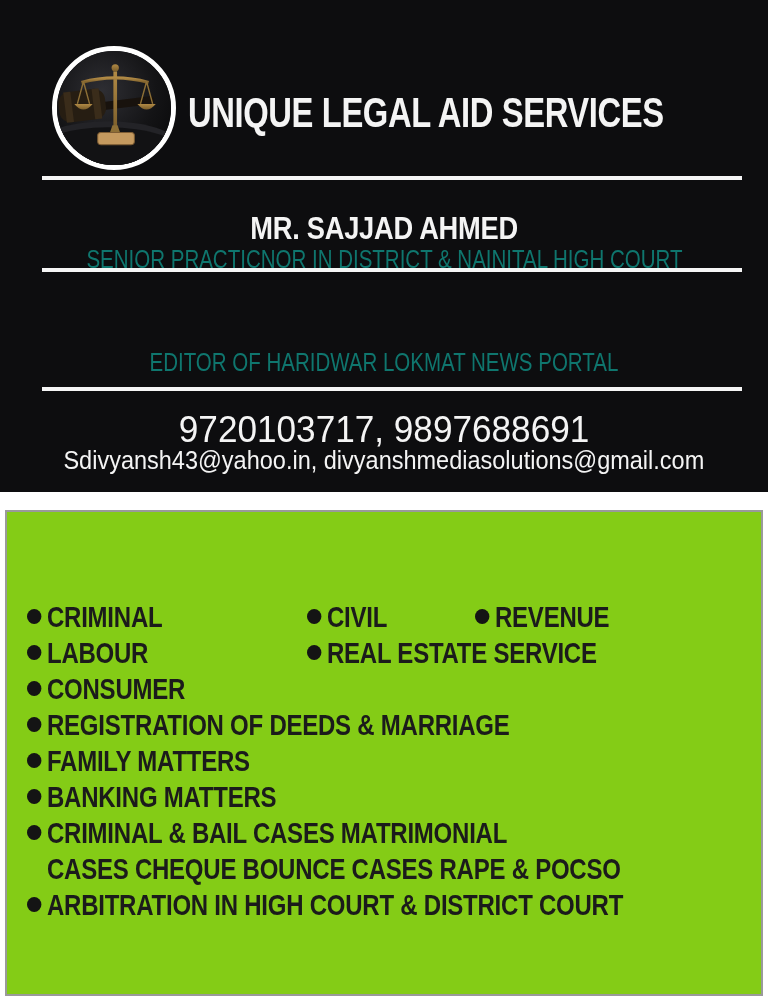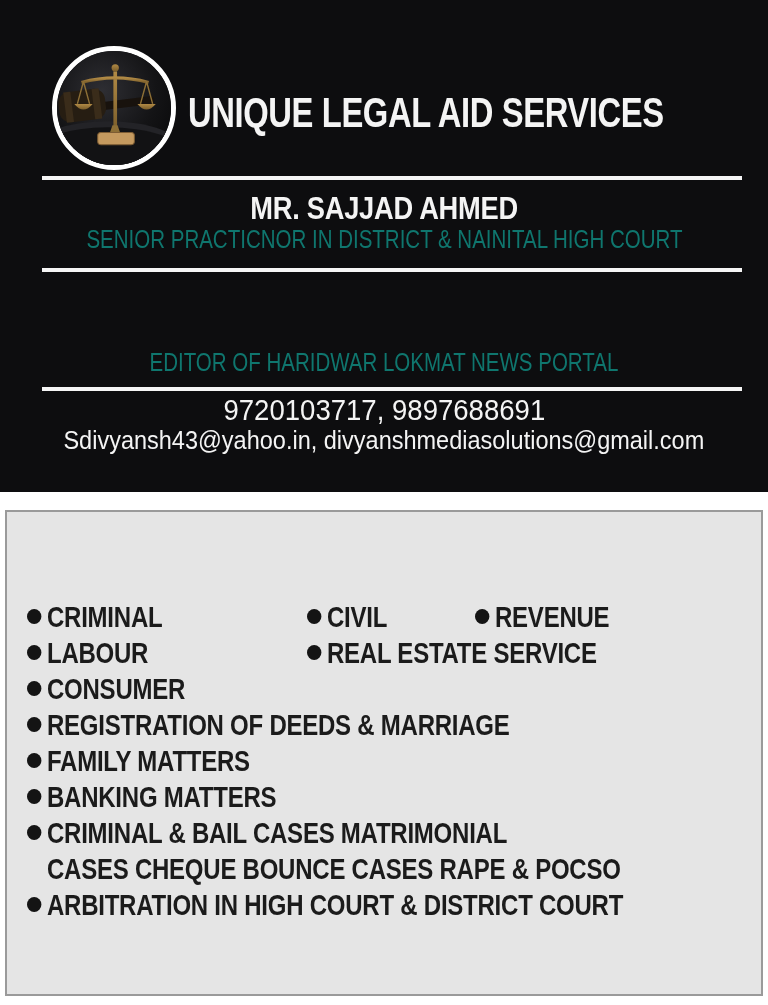--- a/index.html
+++ b/index.html
@@ -28,40 +28,41 @@
     white-space:nowrap;
   }
   .brand .cx{display:inline-block;transform:scaleX(.78);transform-origin:left center;letter-spacing:-.5px;}
   .divider{
     position:absolute;left:42px;width:700px;height:4px;background:#f5f5f5;
   }
   .d1{top:176px}.d2{top:268px}.d3{top:387px}
   .cline{
     position:absolute;left:0;width:768px;text-align:center;white-space:nowrap;
     color:var(--light-text,#f4f4f4);
+    margin-top:20px;
   }
   .cline .cx{display:inline-block;transform-origin:center center;}
   .name{font-weight:bold;font-size:31px;line-height:36px;}
   .name .cx{transform:scaleX(.88);letter-spacing:-.3px;}
   .role{font-weight:normal;font-size:25px;line-height:29px;color:#0f766e;}
   .role .cx{transform:scaleX(.82);letter-spacing:0;}
   .name1{top:191px}
   .role1{top:225px}
   .name2{top:283px}
   .role2a{top:319px}
-  .role2b{top:348px}
-  .phones{top:395px;font-size:29px;line-height:30px;}
+  .role2b{top:328px}
+  .phones{top:395px;font-size:37px;line-height:30px;}
   .phones .cx{transform:scaleX(.95);}
   .emails{top:424px;font-size:25px;line-height:32px;}
   .emails .cx{transform:scaleX(.94);}
 
   
   .back-card{
     position:absolute;left:5px;top:510px;width:758px;height:486px;
-    box-sizing:border-box;background:#e5e5e5;
+    box-sizing:border-box;background:#84cc16;
     border:2px solid var(--card-border,#9a9a9a);
   }
   .services{
     position:absolute;left:20px;top:87px;width:900px;
     color:var(--dark-text,#1b1b1b);
     font-weight:bold;font-size:30px;
   }
   .svc-row{
     height:36px;line-height:36px;white-space:nowrap;
     transform:scaleX(.8);transform-origin:left center;

